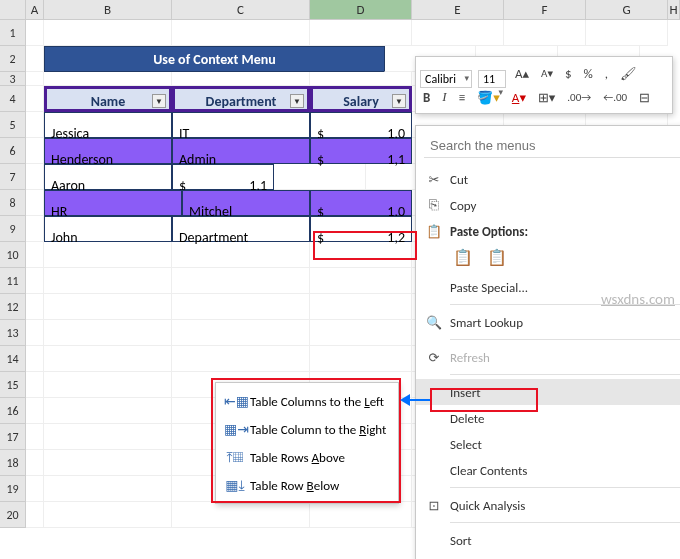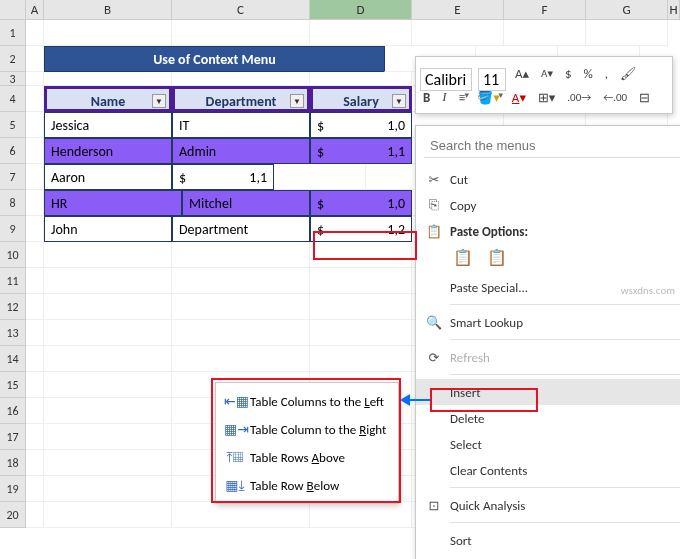--- a/index.html
+++ b/index.html
@@ -21,39 +21,39 @@
 .cA { width: 18px; } .cB { width: 128px; } .cC { width: 138px; } .cD { width: 102px; } .cE { width: 92px; } .cF { width: 82px; } .cG { width: 82px; } .cH { width: 12px; }
 
 
 .title-bar { background: #2f5496; color: #fff; font-weight: bold; text-align: center; line-height: 26px; border: 1px solid #1f3864; border-right: none; }
 
 
 .th { background: #d9e1f2; border: 3px solid #4c1d95; font-weight: bold; color: #1f3864; text-align: center; line-height: 26px; position: relative; }
 .th .dd { position: absolute; right: 3px; top: 5px; width: 14px; height: 14px; border: 1px solid #999; background: #f0f0f0; font-size: 8px; line-height: 12px; text-align: center; color: #333; }
 
 
-.td { background: #fff; border: 1px solid #1f3864; padding: 0 6px; line-height: 26px; }
+.td { background: #fff; border: 1px solid #1f3864; padding: 8px 6px; line-height: 26px; }
 .td.alt { background: #8b5cf6; }
 .td.sal { display: flex; justify-content: space-between; }
 
 
 .red-box { position: absolute; border: 2.5px solid #e81123; pointer-events: none; }
 .red1 { left: 313px; top: 231px; width: 104px; height: 29px; }
 .red2 { left: 211px; top: 378px; width: 190px; height: 125px; }
 .red3 { left: 430px; top: 388px; width: 108px; height: 24px; }
 
 
 .arrow { position: absolute; left: 400px; top: 394px; width: 30px; height: 12px; }
 .arrow-line { position: absolute; left: 8px; top: 5px; width: 22px; height: 2px; background: #0070ff; }
 .arrow-head { position: absolute; left: 0; top: 0; width: 0; height: 0; border-right: 10px solid #0070ff; border-top: 6px solid transparent; border-bottom: 6px solid transparent; }
 
 
 .mini-toolbar { position: absolute; left: 415px; top: 56px; width: 258px; background: #fff; border: 1px solid #c8c8c8; box-shadow: 1px 2px 6px rgba(0,0,0,.2); padding: 4px; }
 .mt-row { display: flex; align-items: center; gap: 6px; height: 24px; }
-.mt-sel { border: 1px solid #ccc; font-size: 16px; padding: 1px 14px 1px 4px; position: relative; background: #fff; margin-top: 12px; }
+.mt-sel { border: 1px solid #ccc; font-size: 12px; padding: 1px 14px 1px 4px; position: relative; background: #fff; margin-top: 12px; }
 .mt-sel::after { content: "▾"; position: absolute; right: 2px; font-size: 9px; color: #666; }
 .mt-btn { font-size: 13px; color: #444; padding: 0 3px; cursor: default; }
 .mt-btn.sm { font-size: 11px; }
 .mt-btn.b { font-weight: bold; }
 .mt-btn.i { font-style: italic; font-family: 'Times New Roman', serif; }
 
 
 .ctx { position: absolute; left: 415px; top: 125px; width: 304px; background: #fff; border: 1px solid #c8c8c8; box-shadow: 1px 2px 6px rgba(0,0,0,.2); padding-bottom: 6px; }
 .ctx-search { margin: 8px; padding: 4px 6px; border: none; border-bottom: 1px solid #ddd; width: calc(100% - 16px); font-size: 13px; color: #888; }
 .ctx-item { display: flex; align-items: center; height: 26px; padding: 0 10px 0 8px; font-size: 13px; color: #333; position: relative; }
@@ -64,21 +64,21 @@
 .ctx-sep { height: 1px; background: #e0e0e0; margin: 4px 0 4px 34px; }
 .ctx-paste { display: flex; gap: 8px; padding-left: 34px; margin-bottom: 4px; }
 .paste-ico { width: 26px; height: 26px; border: 1px solid transparent; display: flex; align-items: center; justify-content: center; font-size: 16px; color: #b8860b; }
 .u { text-decoration: underline; }
 
 
 .submenu { position: absolute; left: 215px; top: 382px; width: 184px; background: #fff; border: 1px solid #c8c8c8; box-shadow: 1px 2px 6px rgba(0,0,0,.2); padding: 4px 0; }
 .sub-item { display: flex; align-items: center; height: 28px; padding: 0 8px; font-size: 13px; }
 .sub-icon { width: 22px; text-align: center; color: #3a6db0; font-size: 14px; margin-right: 4px; }
 
-.watermark { position: absolute; right: 5px; top: 284px; font-size: 11px; color: #bbb; writing-mode: horizontal-tb; }
+.watermark { position: absolute; right: 5px; top: 290px; font-size: 15px; color: #bbb; writing-mode: horizontal-tb; text-decoration: underline; }
 </style>
 </head>
 <body>
 
 <div class="col-headers">
   <div class="row-h-col"></div>
   <div class="col-h cA">A</div>
   <div class="col-h cB">B</div>
   <div class="col-h cC">C</div>
   <div class="col-h cD selected">D</div>

